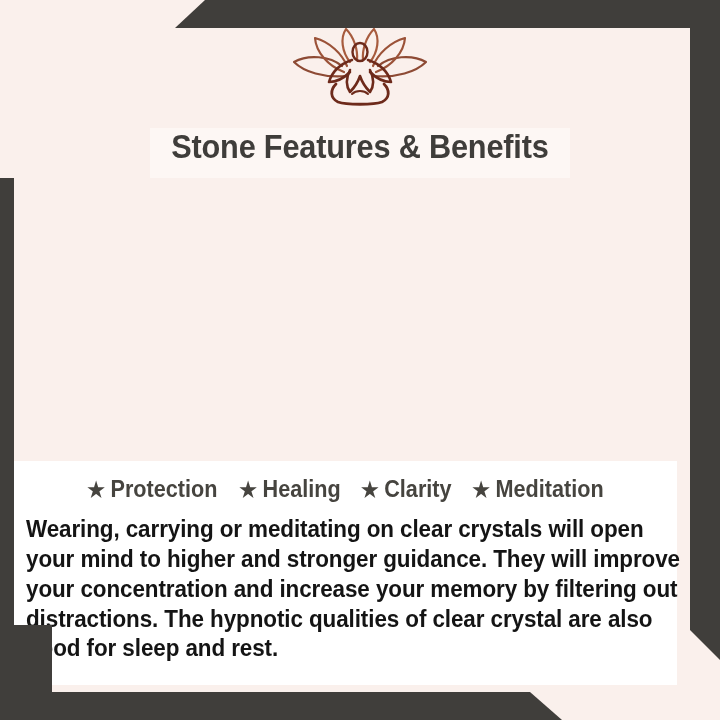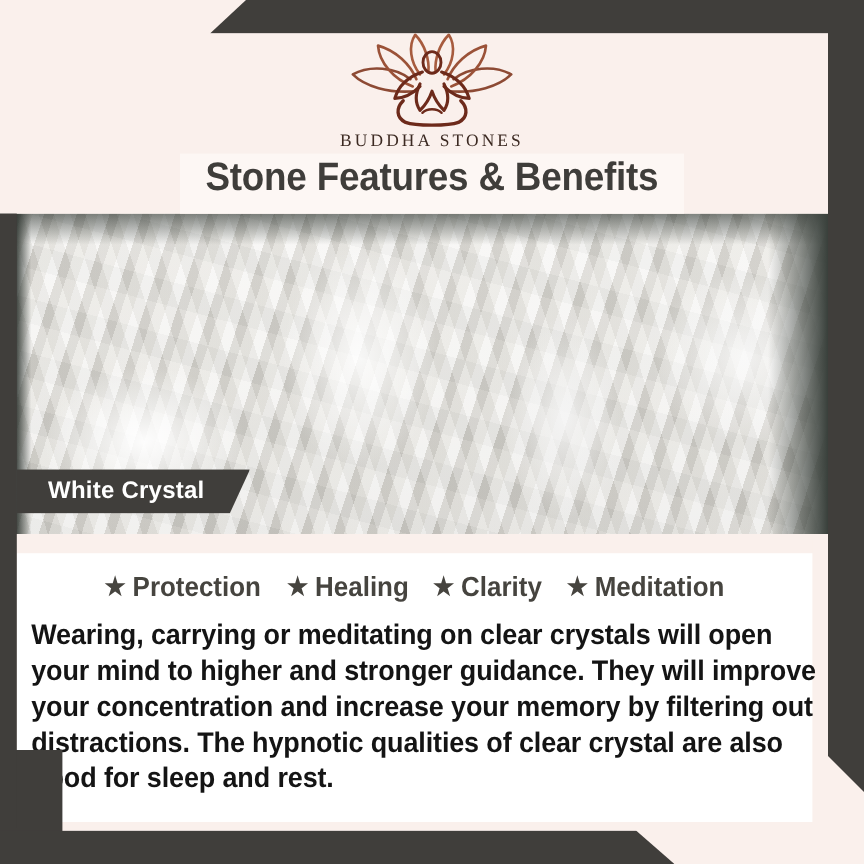--- a/index.html
+++ b/index.html
@@ -173,33 +173,23 @@
 
           <path d="M68 34 C56 38 48 46 45 56 C52 56 60 52 66 46" stroke="#6d2a1b" stroke-width="2.6"></path>
           <path d="M84 34 C96 38 104 46 107 56 C100 56 92 52 86 46" stroke="#6d2a1b" stroke-width="2.6"></path>
           <path d="M66 44 C62 52 62 60 66 66 C70 62 74 56 76 50 C78 56 82 62 86 66 C90 60 90 52 86 44" stroke="#6d2a1b" stroke-width="2.6"></path>
 
           <path d="M52 58 C46 64 46 72 54 76 C62 79 90 79 98 76 C106 72 106 64 100 58" stroke="#6d2a1b" stroke-width="2.8"></path>
 
           <path d="M68 68 C72 64 80 64 84 68" stroke="#6d2a1b" stroke-width="2"></path>
         </g>
       </svg>
-      <div class="brand-name">BUDDHA STONES</div>
     </div>
   </div>
 
-  <div class="hero">
-    <div class="hero-img"></div>
-    <div class="hero-dark-t"></div>
-    <div class="hero-dark-l"></div>
-    <div class="hero-dark-r"></div>
-    <div class="stone-label">
-      <span>White Crystal</span>
-    </div>
-  </div>
 
   <div class="title-bar">
     <div class="title">Stone Features &amp; Benefits</div>
   </div>
 
   <div class="pink-strip"></div>
   <div class="content">
     <div class="benefits">
       <div class="benefit">
         <span class="star">★</span>

